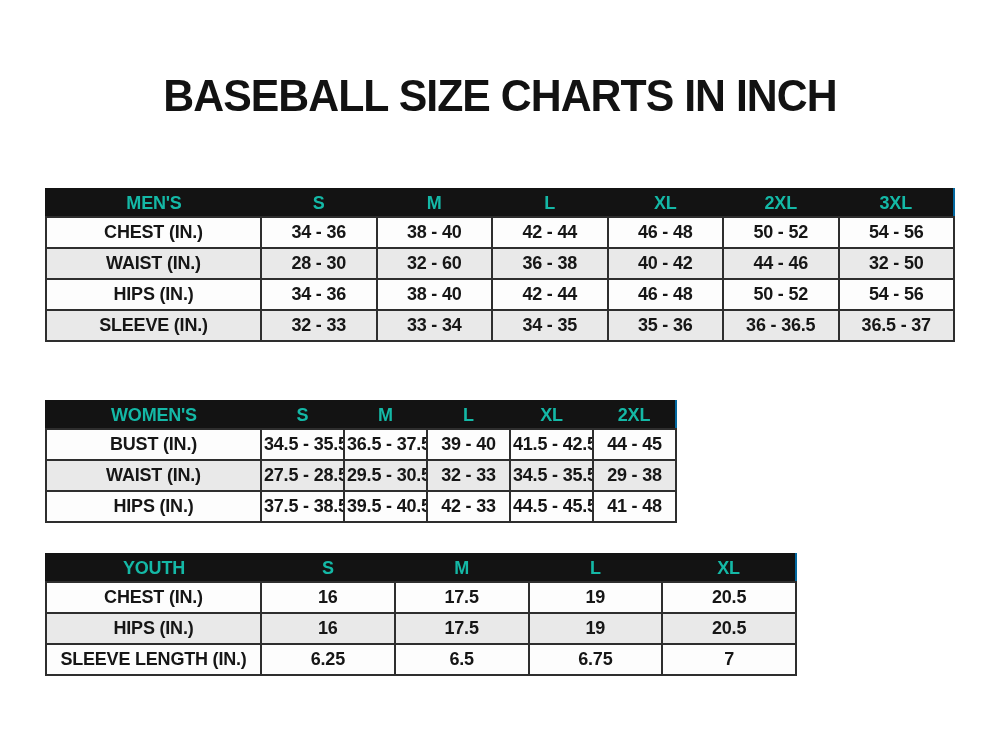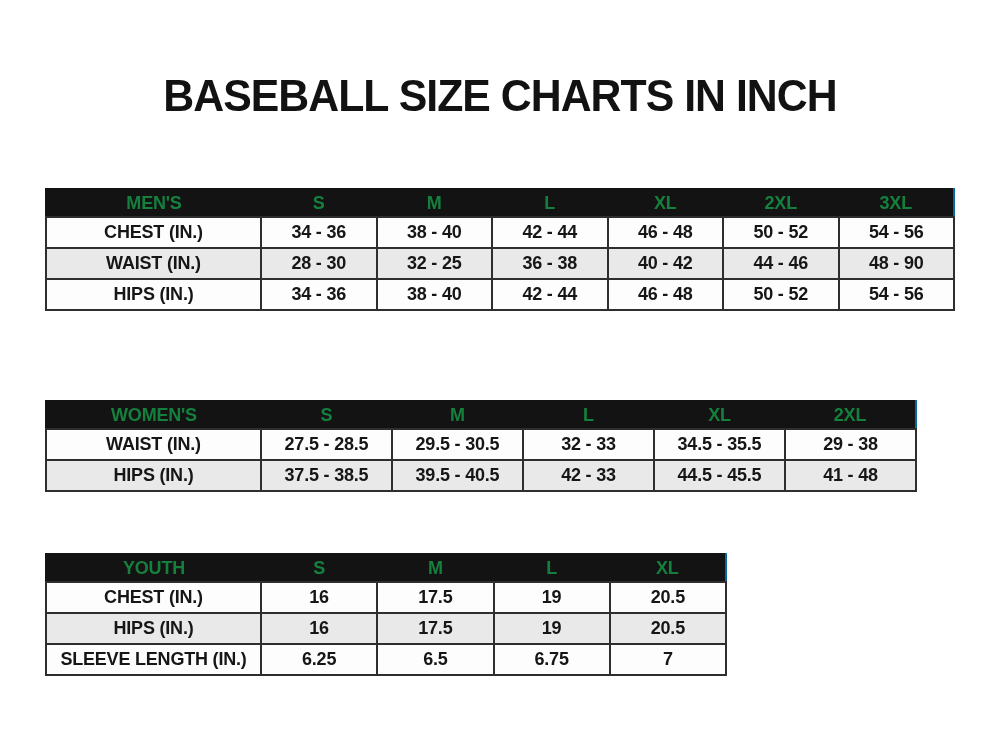--- a/index.html
+++ b/index.html
@@ -25,41 +25,41 @@
     transform: scaleX(0.95);
     white-space: nowrap;
   }
   .size-table {
     position: absolute;
     left: 45px;
     border-collapse: collapse;
     table-layout: fixed;
   }
   .size-table.mens   { top: 188px; width: 910px; }
-  .size-table.womens { top: 400px; width: 872px; }
-  .size-table.youth  { top: 553px; width: 682px; }
+  .size-table.womens { top: 400px; width: 632px; }
+  .size-table.youth  { top: 553px; width: 752px; }
 
   .size-table th, .size-table td {
     border: 2px solid #2e2e2e;
     padding: 0 2px;
     margin: 0;
     text-align: center;
     vertical-align: middle;
     font-weight: bold;
     font-size: 18px;
     letter-spacing: -0.2px;
     color: #161616;
     height: 29px;
     overflow: hidden;
     white-space: nowrap;
   }
   .size-table th:first-child { width: 210px; }
   .size-table thead th {
     background: #131313;
-    color: #15803d;
+    color: #14b8a6;
     height: 26px;
     border-left: none;
     border-right: none;
     border-top: 2px solid #131313;
   }
   .size-table thead th:first-child { border-left: 2px solid #131313; }
   .size-table thead th:last-child  { border-right: 2px solid #0369a1; }
   .size-table tbody tr:nth-child(odd)  th,
   .size-table tbody tr:nth-child(odd)  td { background: #fdfdfd; }
   .size-table tbody tr:nth-child(even) th,
@@ -89,50 +89,67 @@
             <td>34 - 36</td>
             <td>38 - 40</td>
             <td>42 - 44</td>
             <td>46 - 48</td>
             <td>50 - 52</td>
             <td>54 - 56</td>
           </tr>
           <tr>
             <th>WAIST (IN.)</th>
             <td>28 - 30</td>
-            <td>32 - 25</td>
+            <td>32 - 60</td>
             <td>36 - 38</td>
             <td>40 - 42</td>
             <td>44 - 46</td>
-            <td>48 - 90</td>
+            <td>32 - 50</td>
           </tr>
           <tr>
             <th>HIPS (IN.)</th>
             <td>34 - 36</td>
             <td>38 - 40</td>
             <td>42 - 44</td>
             <td>46 - 48</td>
             <td>50 - 52</td>
             <td>54 - 56</td>
           </tr>
+          <tr>
+            <th>SLEEVE (IN.)</th>
+            <td>32 - 33</td>
+            <td>33 - 34</td>
+            <td>34 - 35</td>
+            <td>35 - 36</td>
+            <td>36 - 36.5</td>
+            <td>36.5 - 37</td>
+          </tr>
         </tbody>
       </table>
       <table class="size-table womens">
         <thead>
           <tr>
             <th>WOMEN'S</th>
             <th>S</th>
             <th>M</th>
             <th>L</th>
             <th>XL</th>
             <th>2XL</th>
           </tr>
         </thead>
         <tbody>
           <tr>
+            <th>BUST (IN.)</th>
+            <td>34.5 - 35.5</td>
+            <td>36.5 - 37.5</td>
+            <td>39 - 40</td>
+            <td>41.5 - 42.5</td>
+            <td>44 - 45</td>
+          </tr>
+          <tr>
             <th>WAIST (IN.)</th>
             <td>27.5 - 28.5</td>
             <td>29.5 - 30.5</td>
             <td>32 - 33</td>
             <td>34.5 - 35.5</td>
             <td>29 - 38</td>
           </tr>
           <tr>
             <th>HIPS (IN.)</th>
             <td>37.5 - 38.5</td>

